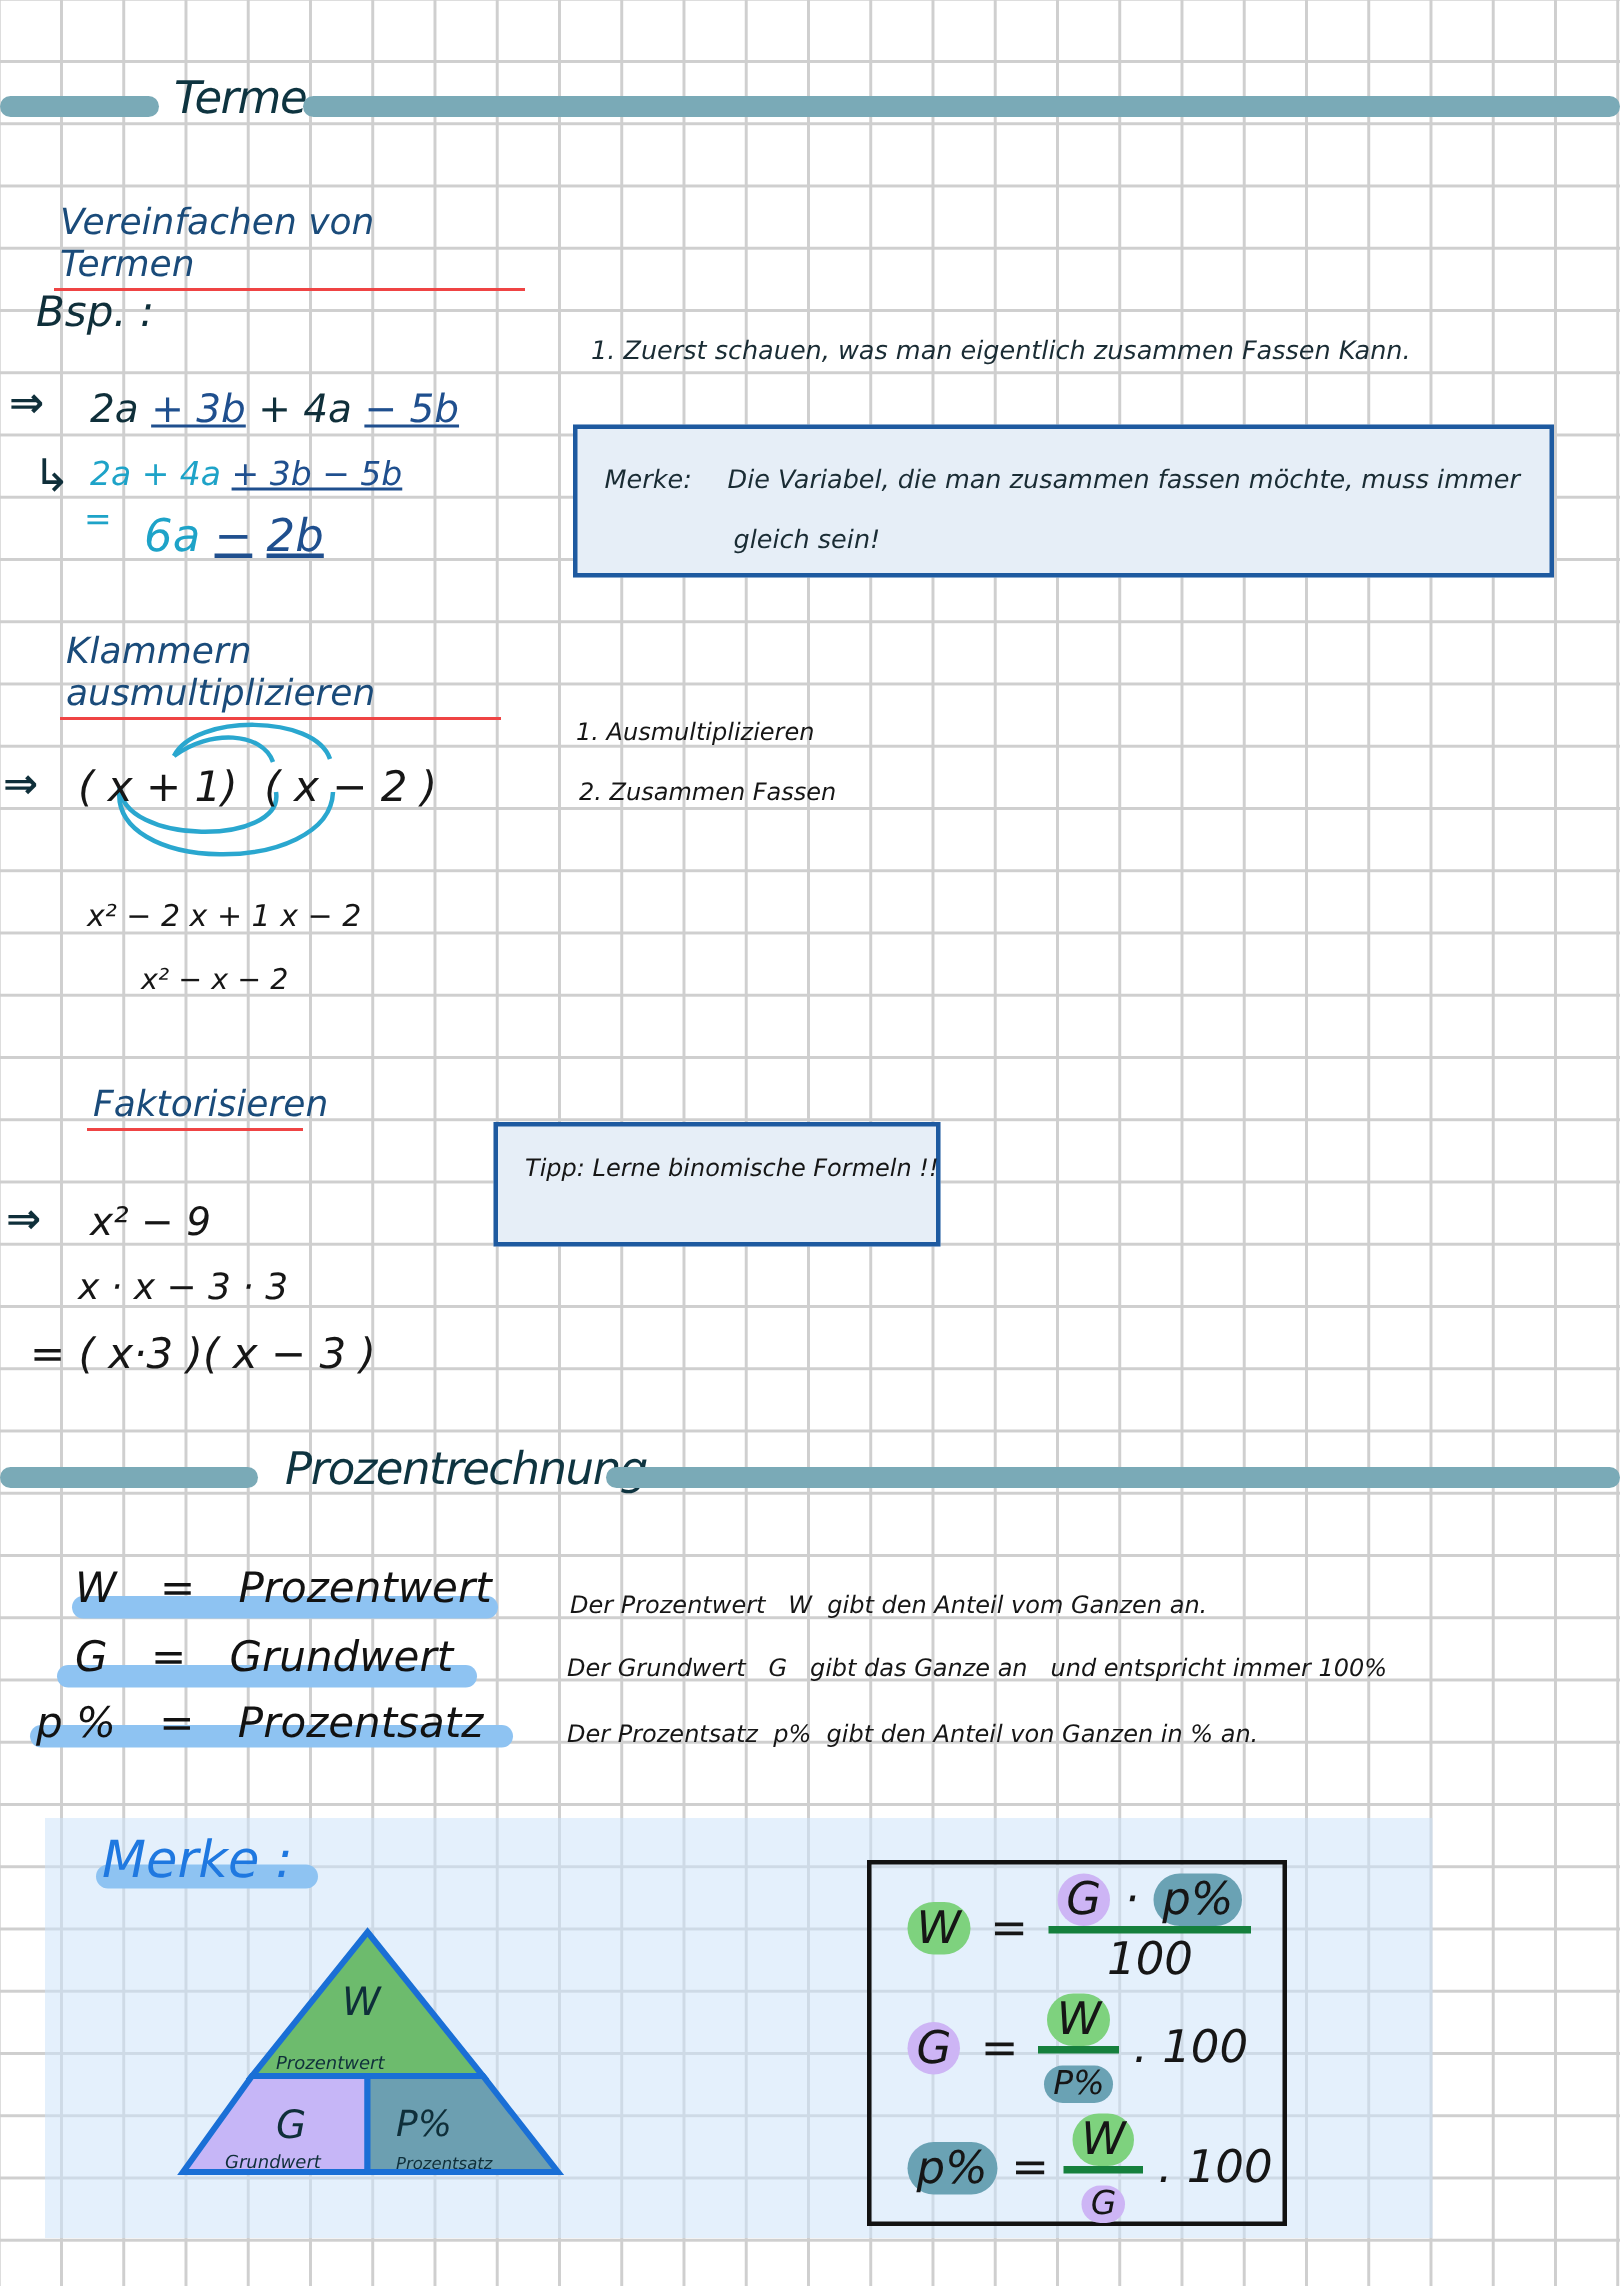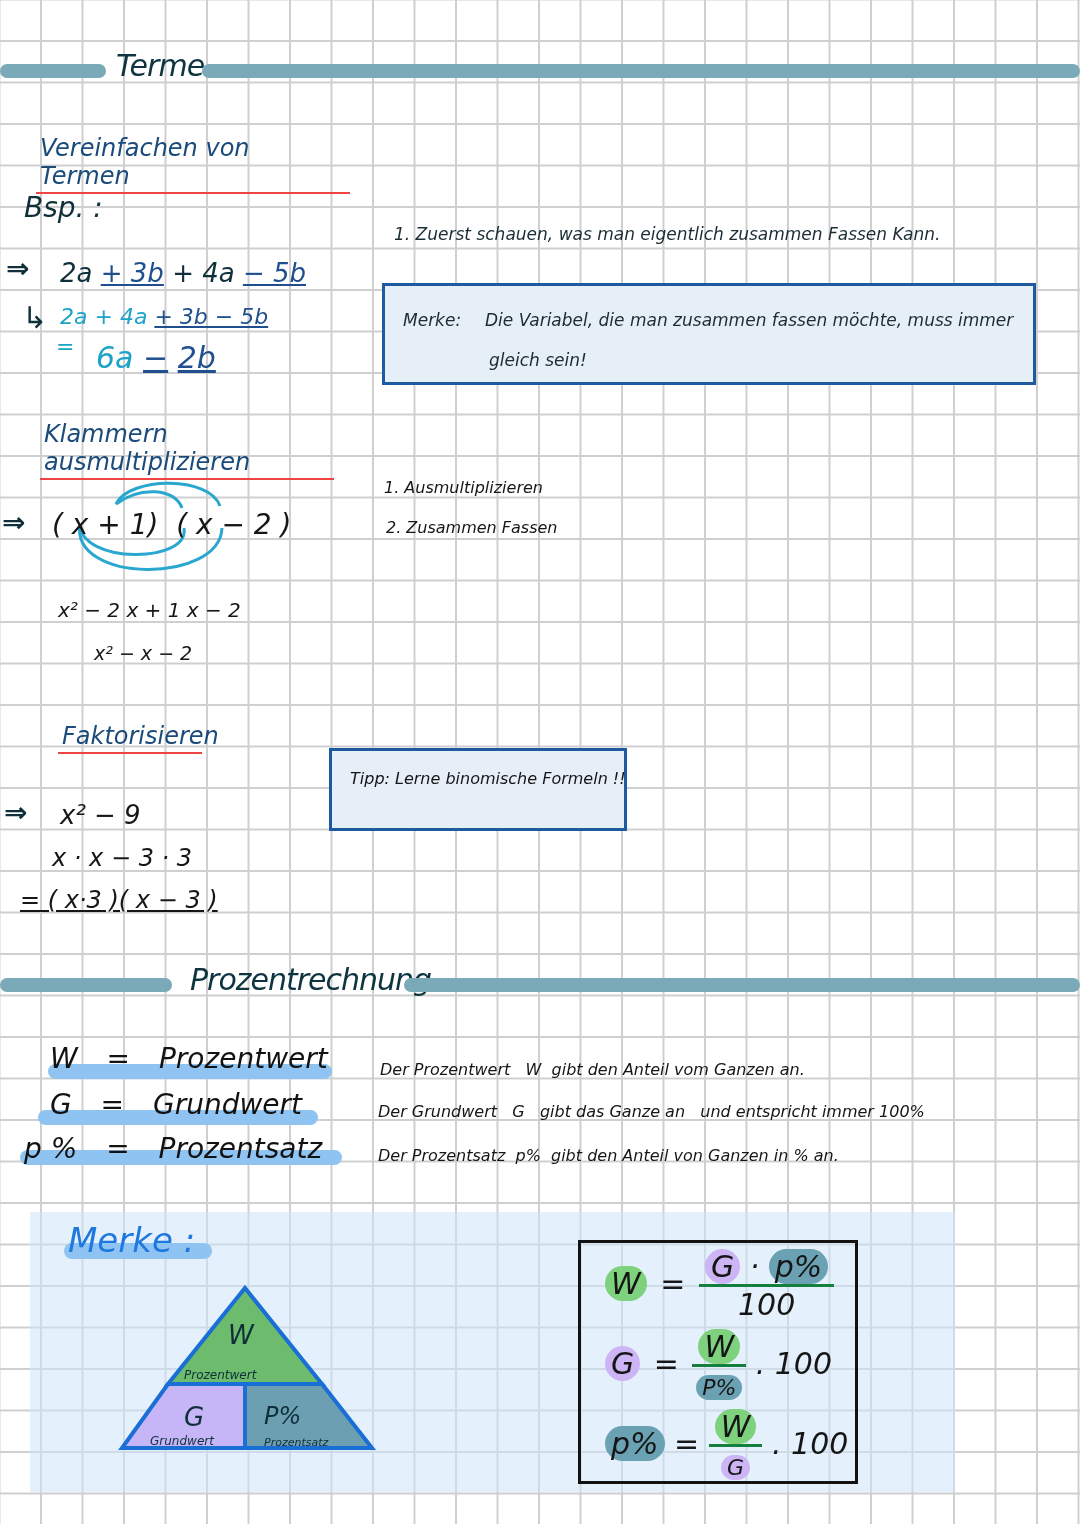--- a/index.html
+++ b/index.html
@@ -27,21 +27,21 @@
   .box { position:absolute; border:3px solid #1e5aa0; background:#e6eef7; box-sizing:border-box; }
   .merke-bg { position:absolute; left:30px; top:1212px; width:925px; height:280px; background:rgba(205,228,250,0.55); }
   .hl-bar { position:absolute; height:15px; background:#8ec3f2; border-radius:8px; }
   .def { position:absolute; font-size:28px; color:#121212; }
   .formula-box { position:absolute; left:578px; top:1240px; width:280px; height:244px; border:3px solid #121212; box-sizing:border-box; }
   .pill { display:inline-block; border-radius:18px; padding:0 6px; }
   .g-green { background:#7ed27e; }
   .g-purple { background:#cdb5f5; }
   .g-teal { background:#6aa2b4; }
   .frac { display:inline-block; vertical-align:middle; text-align:center; }
-  .frac .num { display:block; border-bottom:3px solid #15803d; padding:0 6px; }
+  .frac .num { display:block; border-bottom:5px solid #15803d; padding:0 6px; }
   .frac .den { display:block; }
 </style>
 </head>
 <body>
 
 <div class="bar" style="left:0;top:64px;width:106px;"></div>
 <div class="title hand" style="left:116px;top:48px;">Terme</div>
 <div class="bar" style="left:202px;top:64px;width:878px;"></div>
 
 <div class="subhead hand" style="left:36px;top:134px;width:306px;">Vereinfachen von Termen</div>
@@ -86,21 +86,21 @@
 <div class="abs hand black" style="left:58px;top:598px;font-size:20px;">x² − 2 x + 1 x − 2</div>
 <div class="abs hand black" style="left:62px;top:642px;font-size:19px;margin-left:32px;">x² − x − 2</div>
 
 <div class="note" style="left:384px;top:478px;font-size:16px;color:#161616;">1.  Ausmultiplizieren</div>
 <div class="note" style="left:386px;top:518px;font-size:16px;color:#161616;">2.  Zusammen Fassen</div>
 
 <div class="subhead hand" style="left:58px;top:722px;width:136px;">Faktorisieren</div>
 <div class="abs dark" style="left:4px;top:796px;font-size:28px;font-weight:bold;">⇒</div>
 <div class="abs hand black" style="left:60px;top:800px;font-size:26px;">x² − 9</div>
 <div class="abs hand black" style="left:52px;top:844px;font-size:24px;">x · x − 3 · 3</div>
-<div class="abs hand black" style="left:20px;top:886px;font-size:24px;text-decoration:underline;">= ( x·3 )( x − 3 )</div>
+<div class="abs hand black" style="left:20px;top:886px;font-size:28px;">= ( x·3 )( x − 3 )</div>
 
 <div class="box" style="left:329px;top:748px;width:298px;height:83px;">
   <div class="note" style="left:6px;top:18px;font-size:16px;color:#161616;white-space:nowrap;margin-left:12px;">Tipp:  Lerne binomische Formeln !!</div>
 </div>
 
 <div class="bar" style="left:0;top:978px;width:172px;"></div>
 <div class="title hand" style="left:190px;top:962px;">Prozentrechnung</div>
 <div class="bar" style="left:404px;top:978px;width:676px;"></div>
 
 <div class="hl-bar" style="left:48px;top:1064px;width:284px;"></div>

